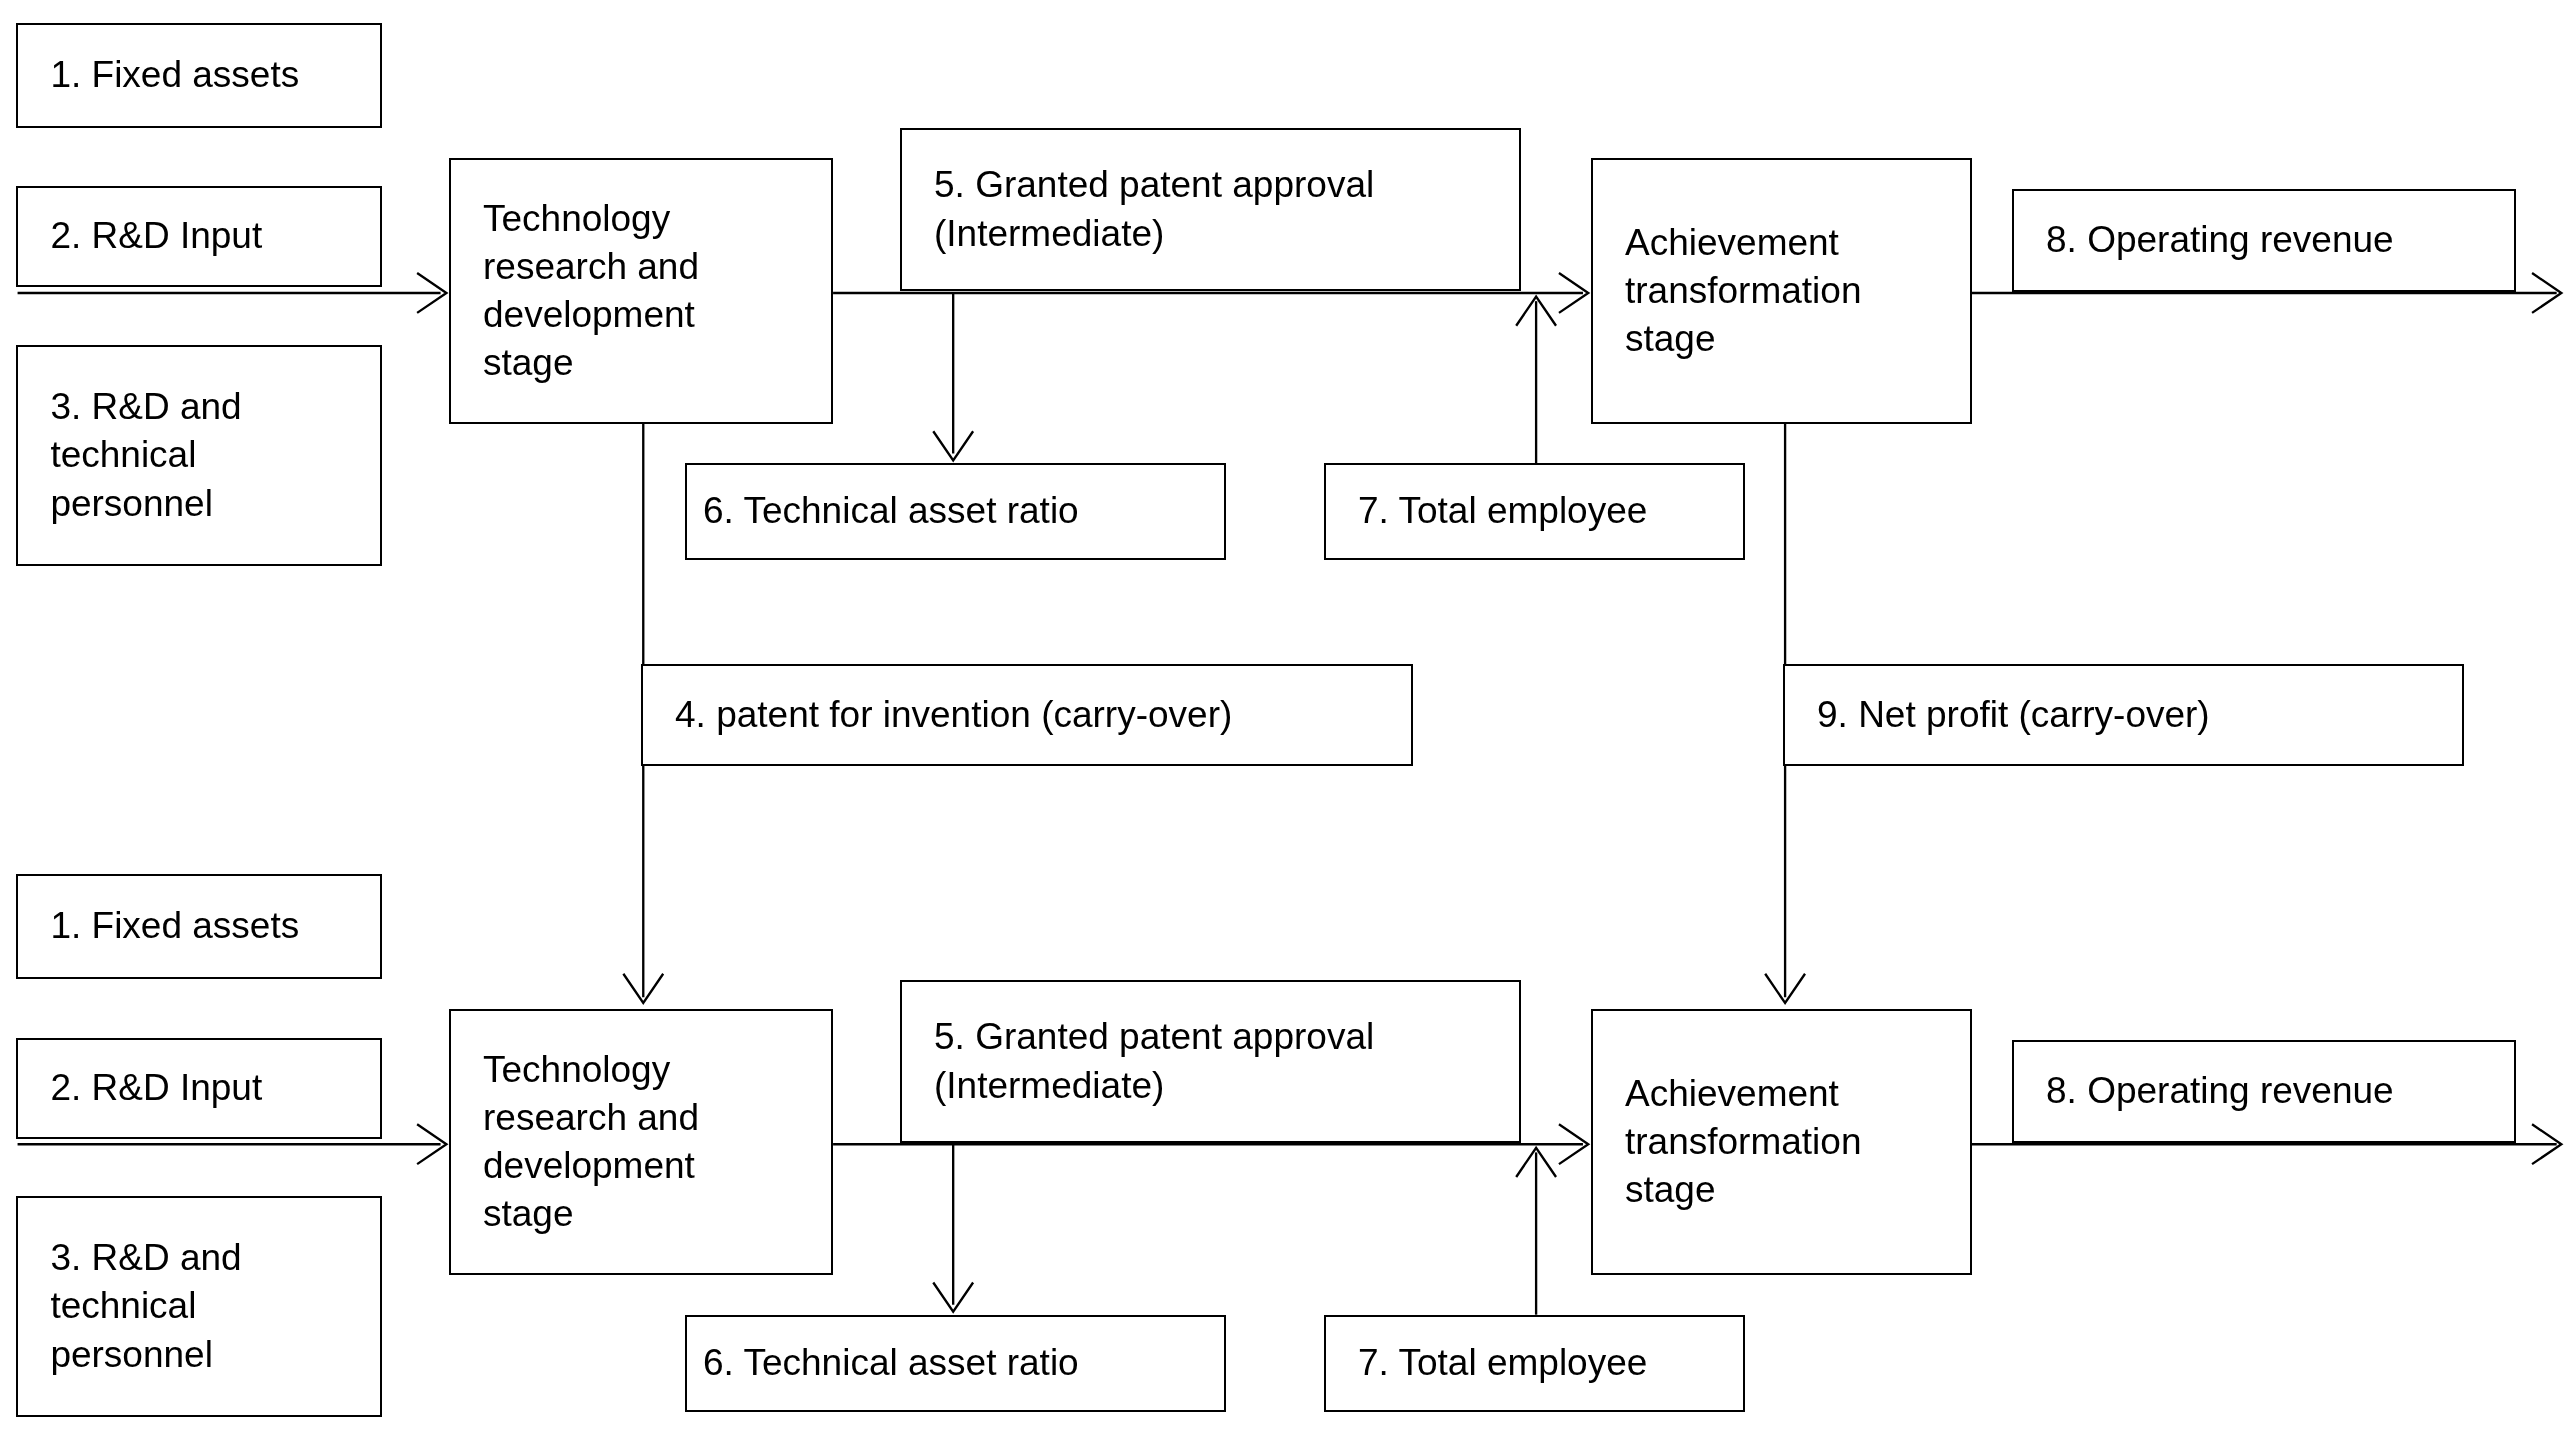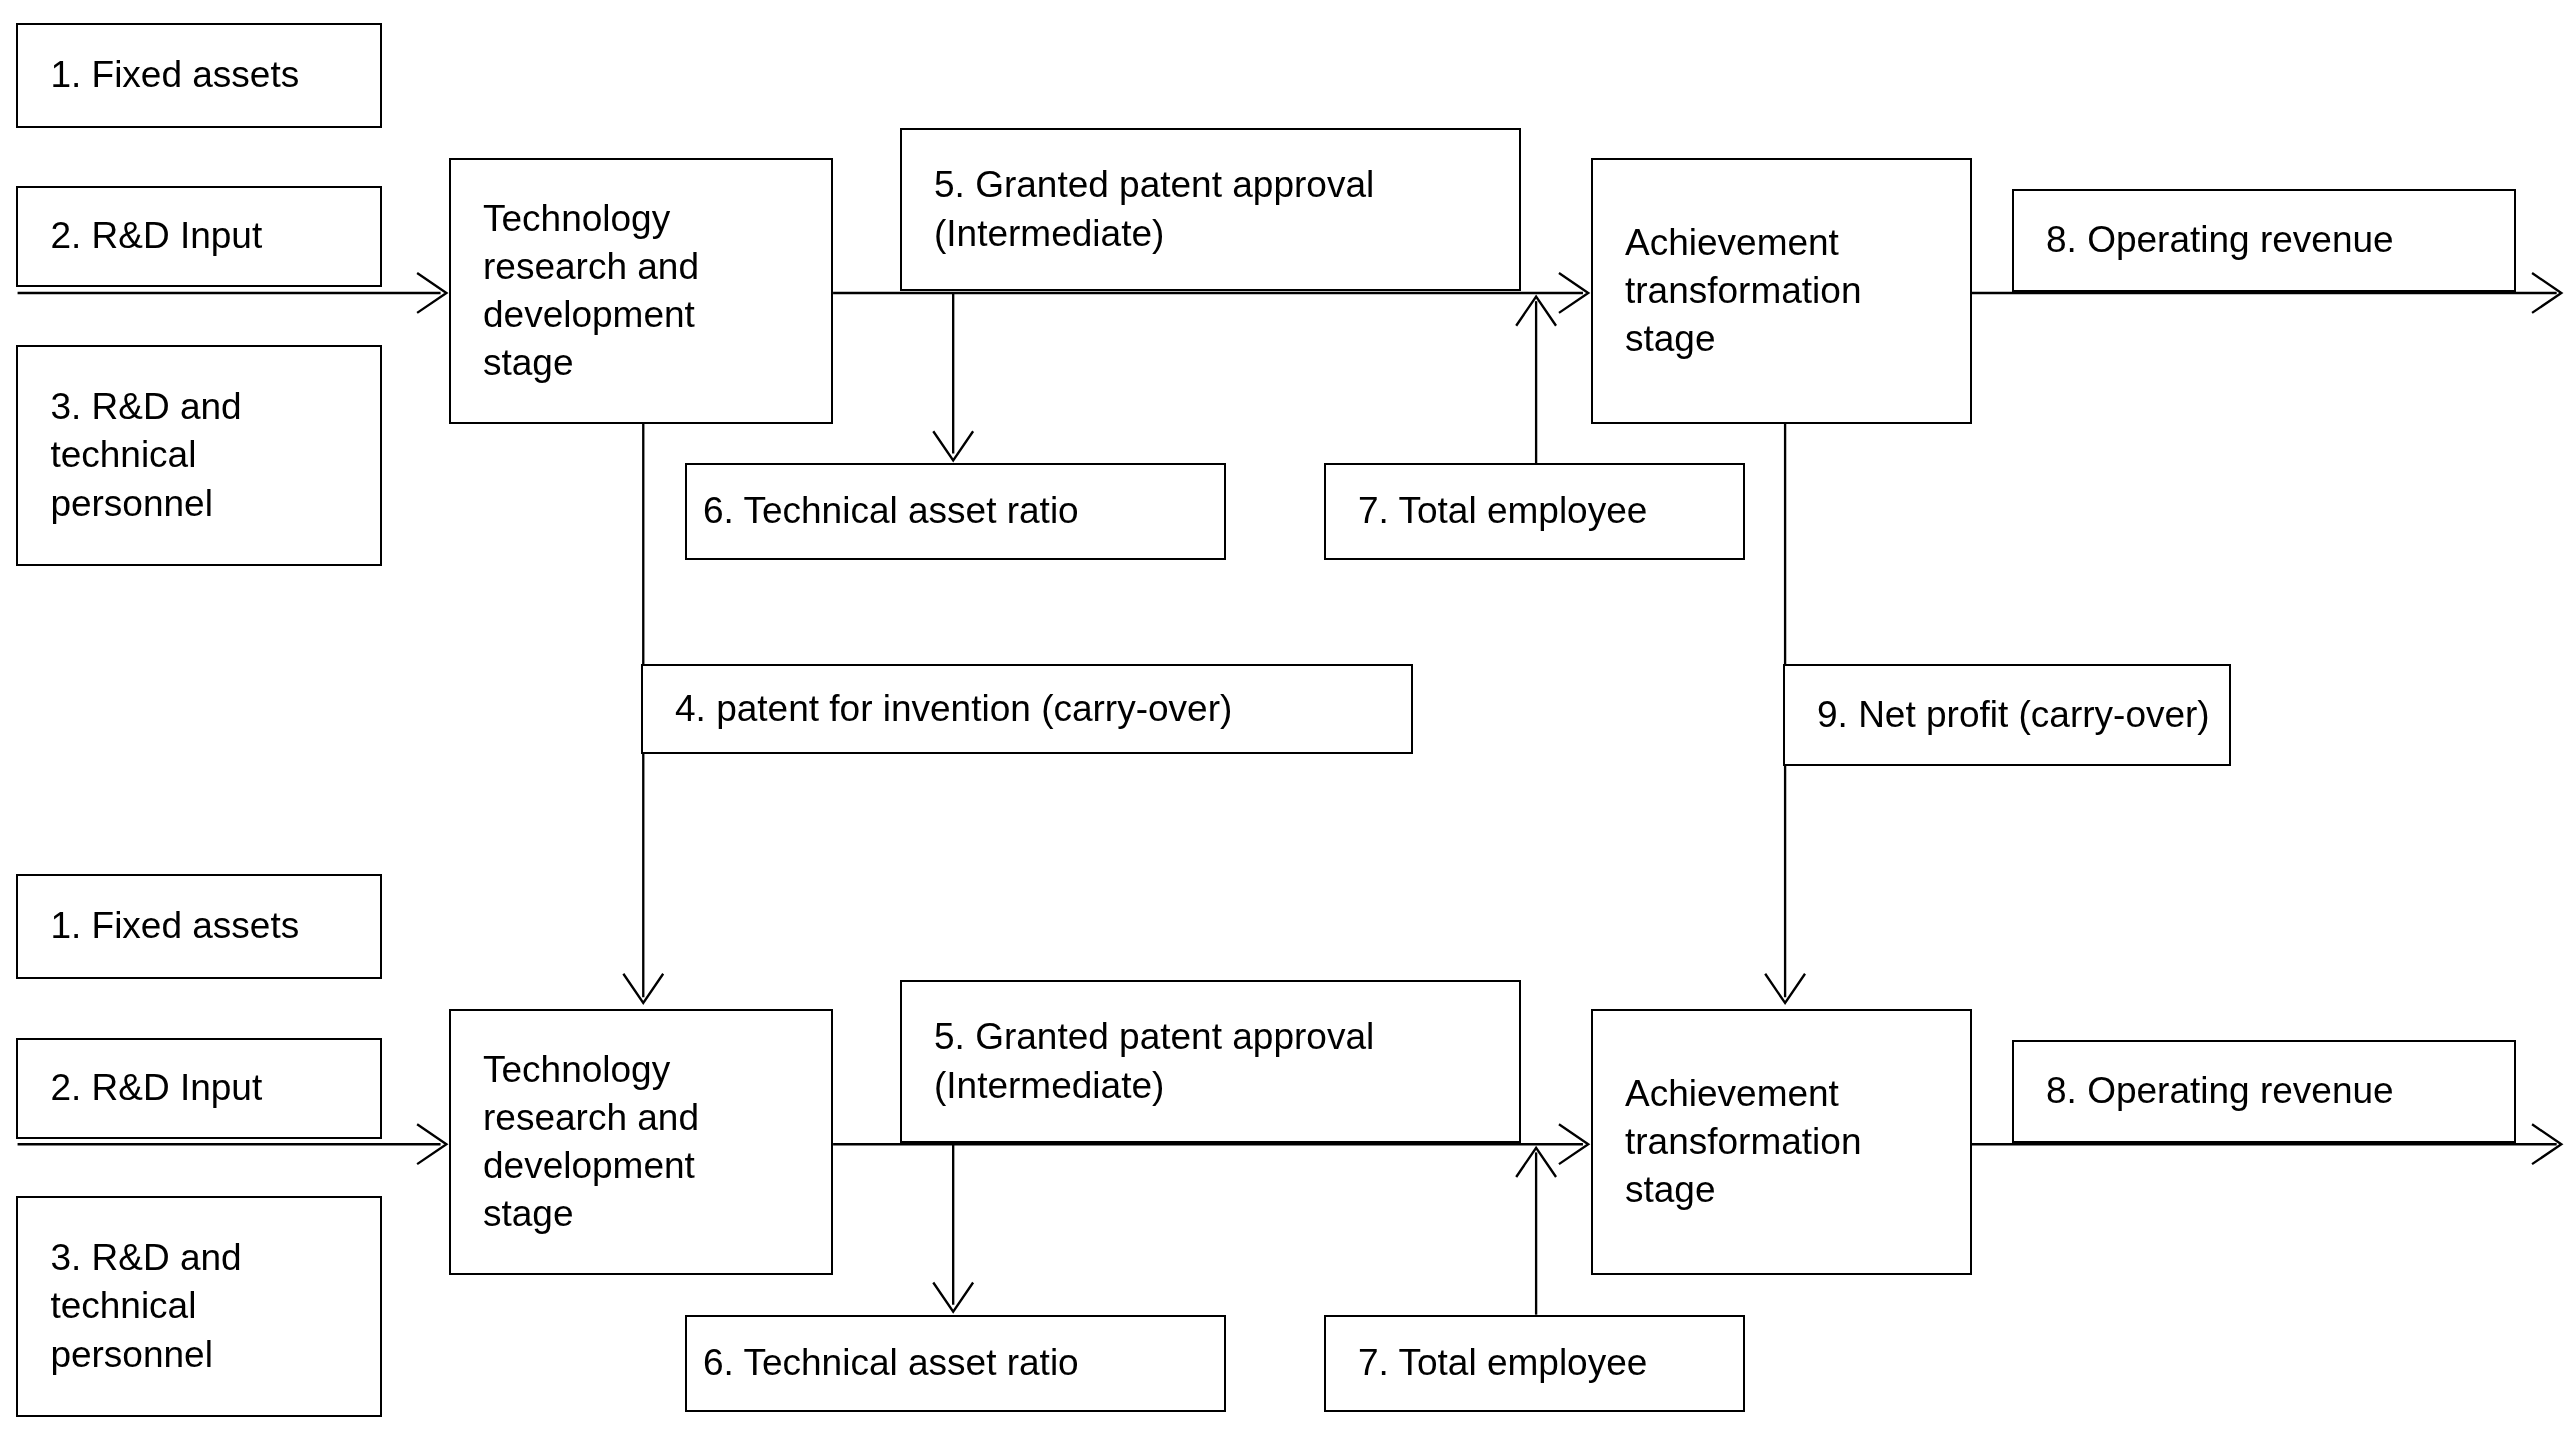--- a/index.html
+++ b/index.html
@@ -115,25 +115,25 @@
   <div class="box" style="left:1591px; top:158px; width:381px; height:266px;">
     <div class="tl">Achievement</div>
     <div class="tl">transformation</div>
     <div class="tl">stage</div>
   </div>
 
   <div class="box sl" style="left:2012px; top:189px; width:504px; height:103px;">
     <span>8. Operating revenue</span>
   </div>
 
-  <div class="box sl" style="left:641px; top:664px; width:772px; height:90px;">
+  <div class="box sl" style="left:641px; top:664px; width:772px; height:102px;">
     <span>4. patent for invention (carry-over)</span>
   </div>
 
-  <div class="box sl" style="left:1783px; top:664px; width:448px; height:102px;">
+  <div class="box sl" style="left:1783px; top:664px; width:681px; height:102px;">
     <span>9. Net profit (carry-over)</span>
   </div>
 
   <div class="box sl" style="left:16.4px; top:874px; width:366px; height:105px;">
     <span>1. Fixed assets</span>
   </div>
 
   <div class="box sl" style="left:16.4px; top:1038px; width:366px; height:101px;">
     <span>2. R&amp;D Input</span>
   </div>

